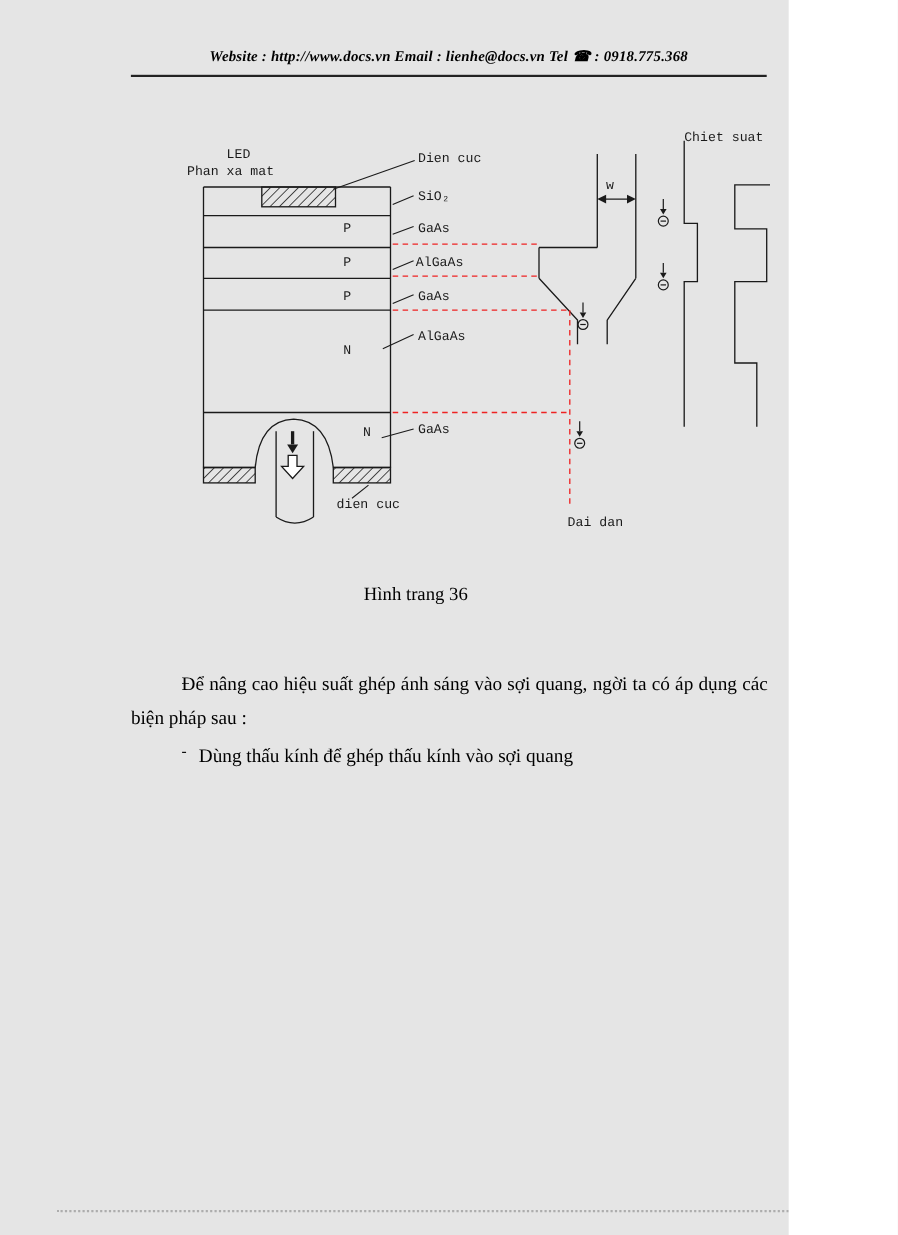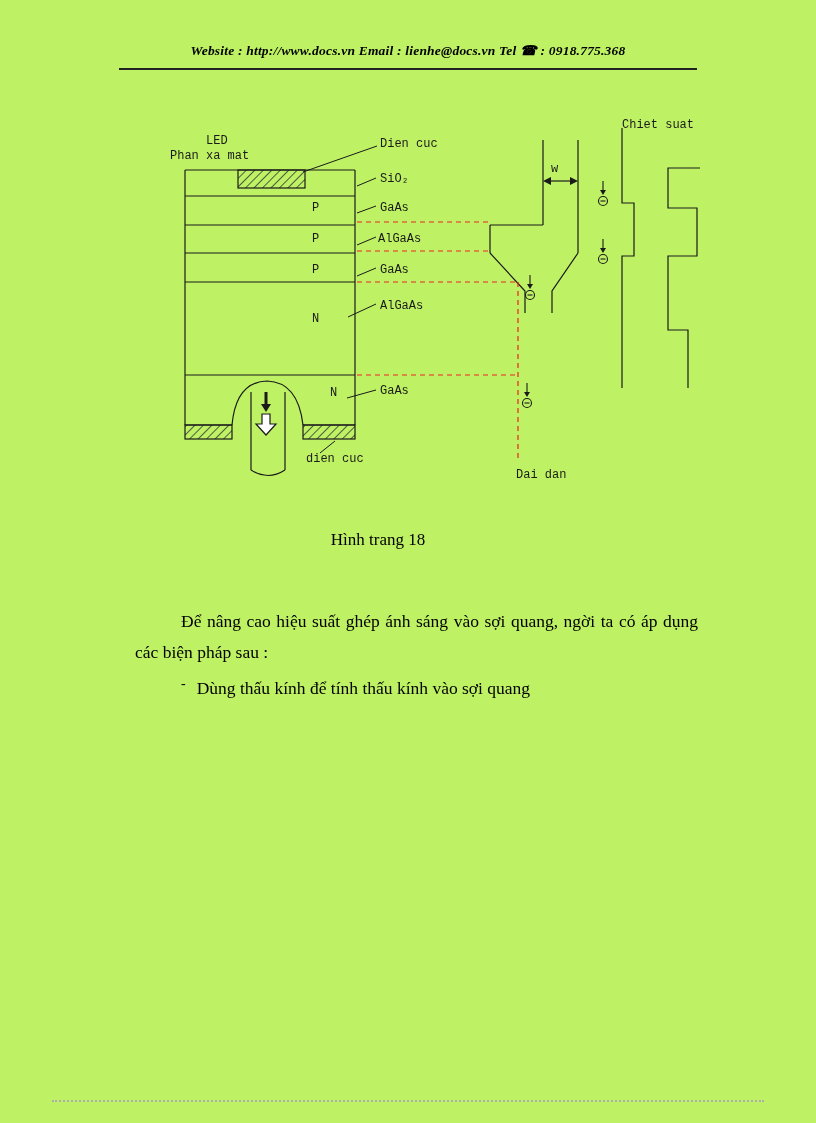--- a/index.html
+++ b/index.html
@@ -1,35 +1,35 @@
 <!DOCTYPE html>
 <html><head>
 <meta charset="utf-8">
 <style>
   * { margin:0; padding:0; box-sizing:border-box; }
   html, body { background:#ffffff; }
   .page {
-    position:relative; width:816px; height:1123px; background:#bef264;
+    position:relative; width:717px; height:1123px; background:#e5e5e5;
     font-family:"Liberation Serif","DejaVu Serif",serif; color:#111; overflow:hidden;
   }
   .header {
     position:absolute; top:42px; left:119px; width:578px;
     text-align:center; font-size:13.5px; font-weight:bold; font-style:italic;
     padding-bottom:9px; border-bottom:2px solid #222; letter-spacing:.2px; color:#000;
   }
   .figure-svg { position:absolute; top:0; left:0; }
   .caption {
     position:absolute; top:530px; left:0; width:756px;
     text-align:center; font-size:17px; color:#000;
   }
   .body-text {
     position:absolute; top:606px; left:119px; width:579px;
     font-size:17.5px; line-height:31px; text-align:justify; color:#000;
   }
-  .para { text-indent:46px;margin-left:16px; }
+  .para { text-indent:46px; }
   .marker { font-size:14px; vertical-align:6px; padding-right:11px; }
   .pagenum {
     position:absolute; top:1050px; left:0; width:697px;
     text-align:right; font-size:17px; color:#000;
   }
   .foot-rule {
     position:absolute; top:1100px; left:52px; width:712px;
     border-top:2px dotted #adadad; height:0;
   }
   svg text { font-family:"Liberation Mono","DejaVu Sans Mono",monospace; font-size:12px; fill:#1a1a1a; }
@@ -159,23 +159,23 @@
     <text x="312" y="322">N</text>
     <text x="330" y="396">N</text>
 
     <text x="380" y="211">GaAs</text>
     <text x="378" y="242">AlGaAs</text>
     <text x="380" y="273">GaAs</text>
     <text x="380" y="309">AlGaAs</text>
     <text x="380" y="394">GaAs</text>
   </svg>
 
-  <div class="caption">Hình trang 18</div>
+  <div class="caption">Hình trang 36</div>
 
   <div class="body-text">
     <p class="para"><span>Để nâng cao hiệu suất ghép ánh sáng vào sợi quang, ngời ta có áp dụng các biện pháp sau :</span></p>
-    <p class="para"><span class="marker">-</span><span>Dùng thấu kính để tính thấu kính vào sợi quang</span></p>
+    <p class="para"><span class="marker">-</span><span>Dùng thấu kính để ghép thấu kính vào sợi quang</span></p>
   </div>
 
 
   <div class="foot-rule"></div>
 
 </div>
 
 </body></html>

